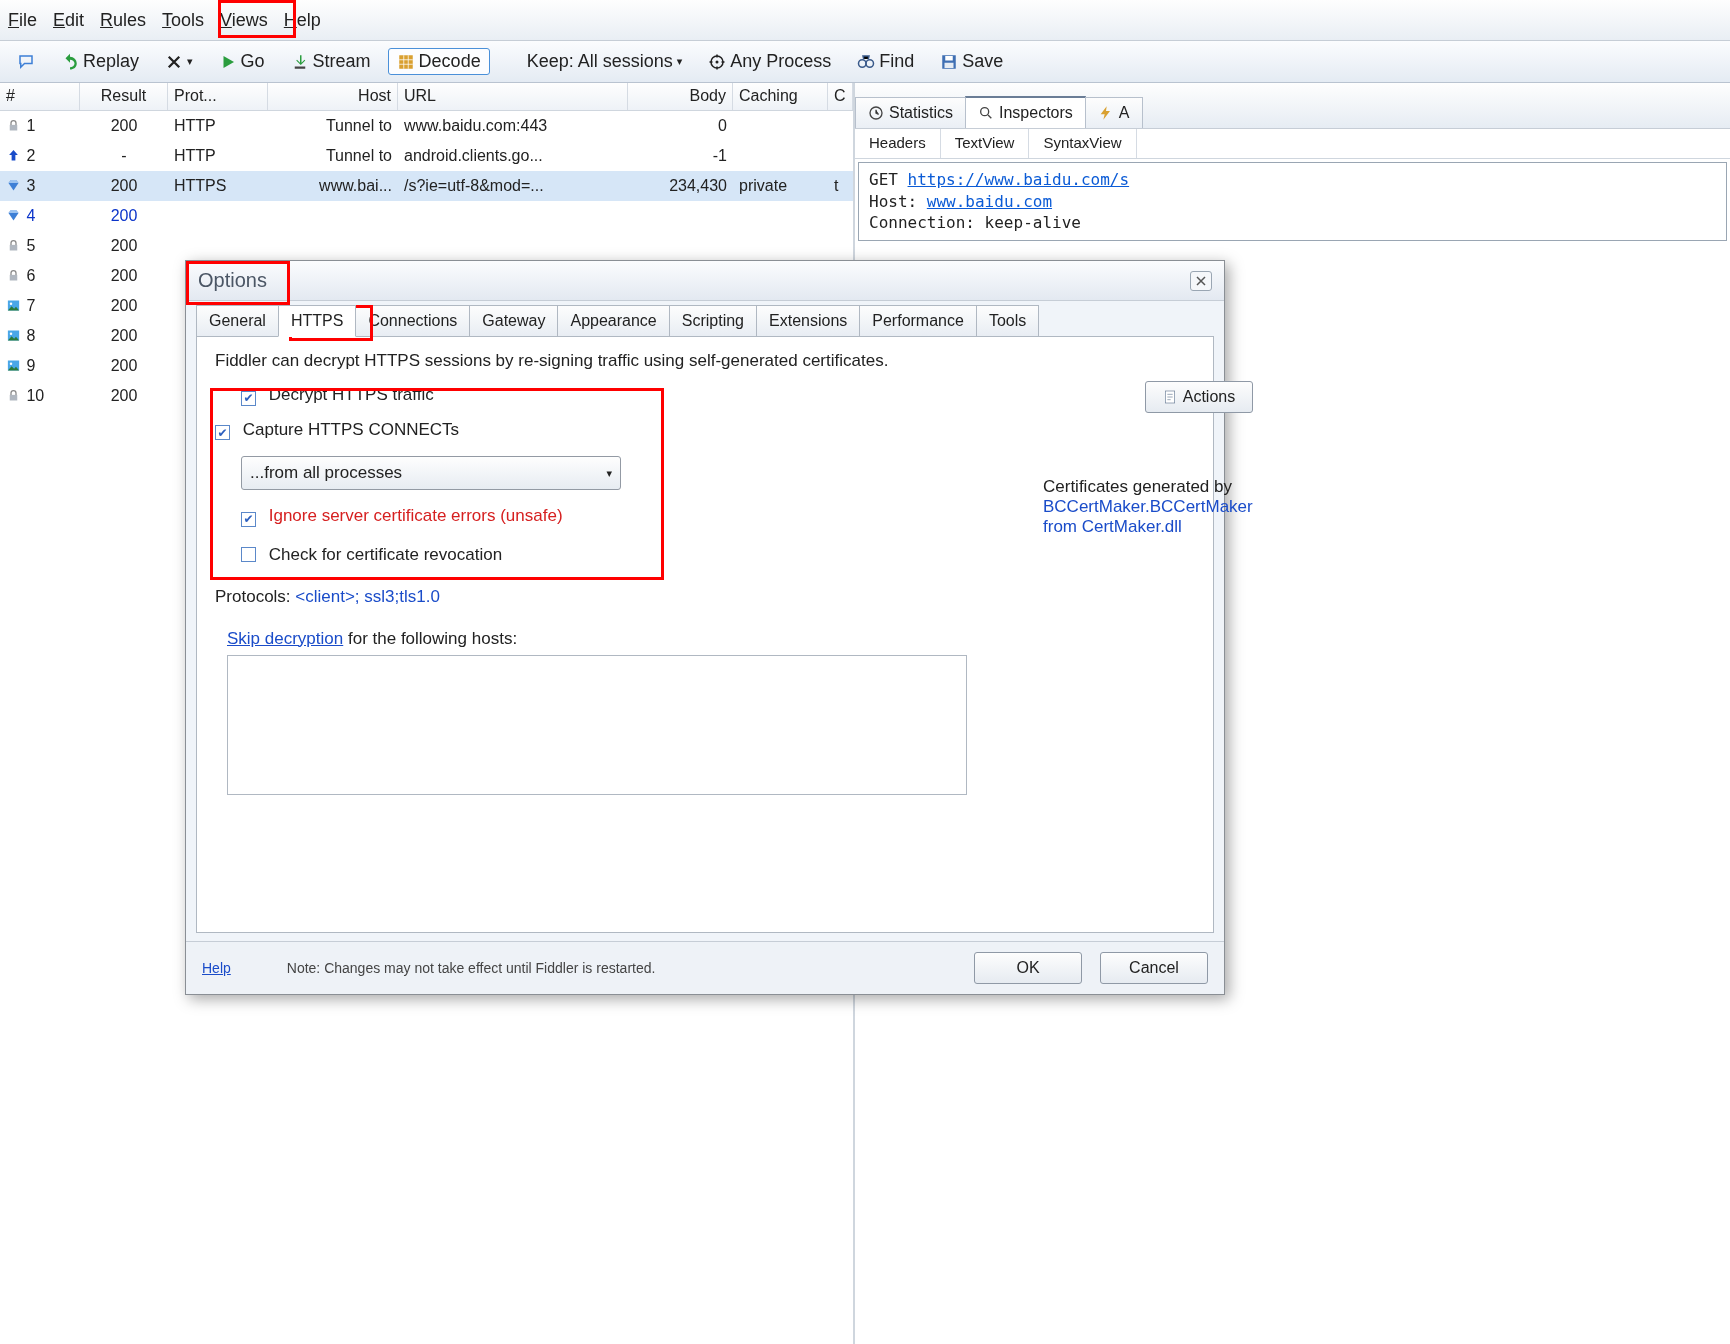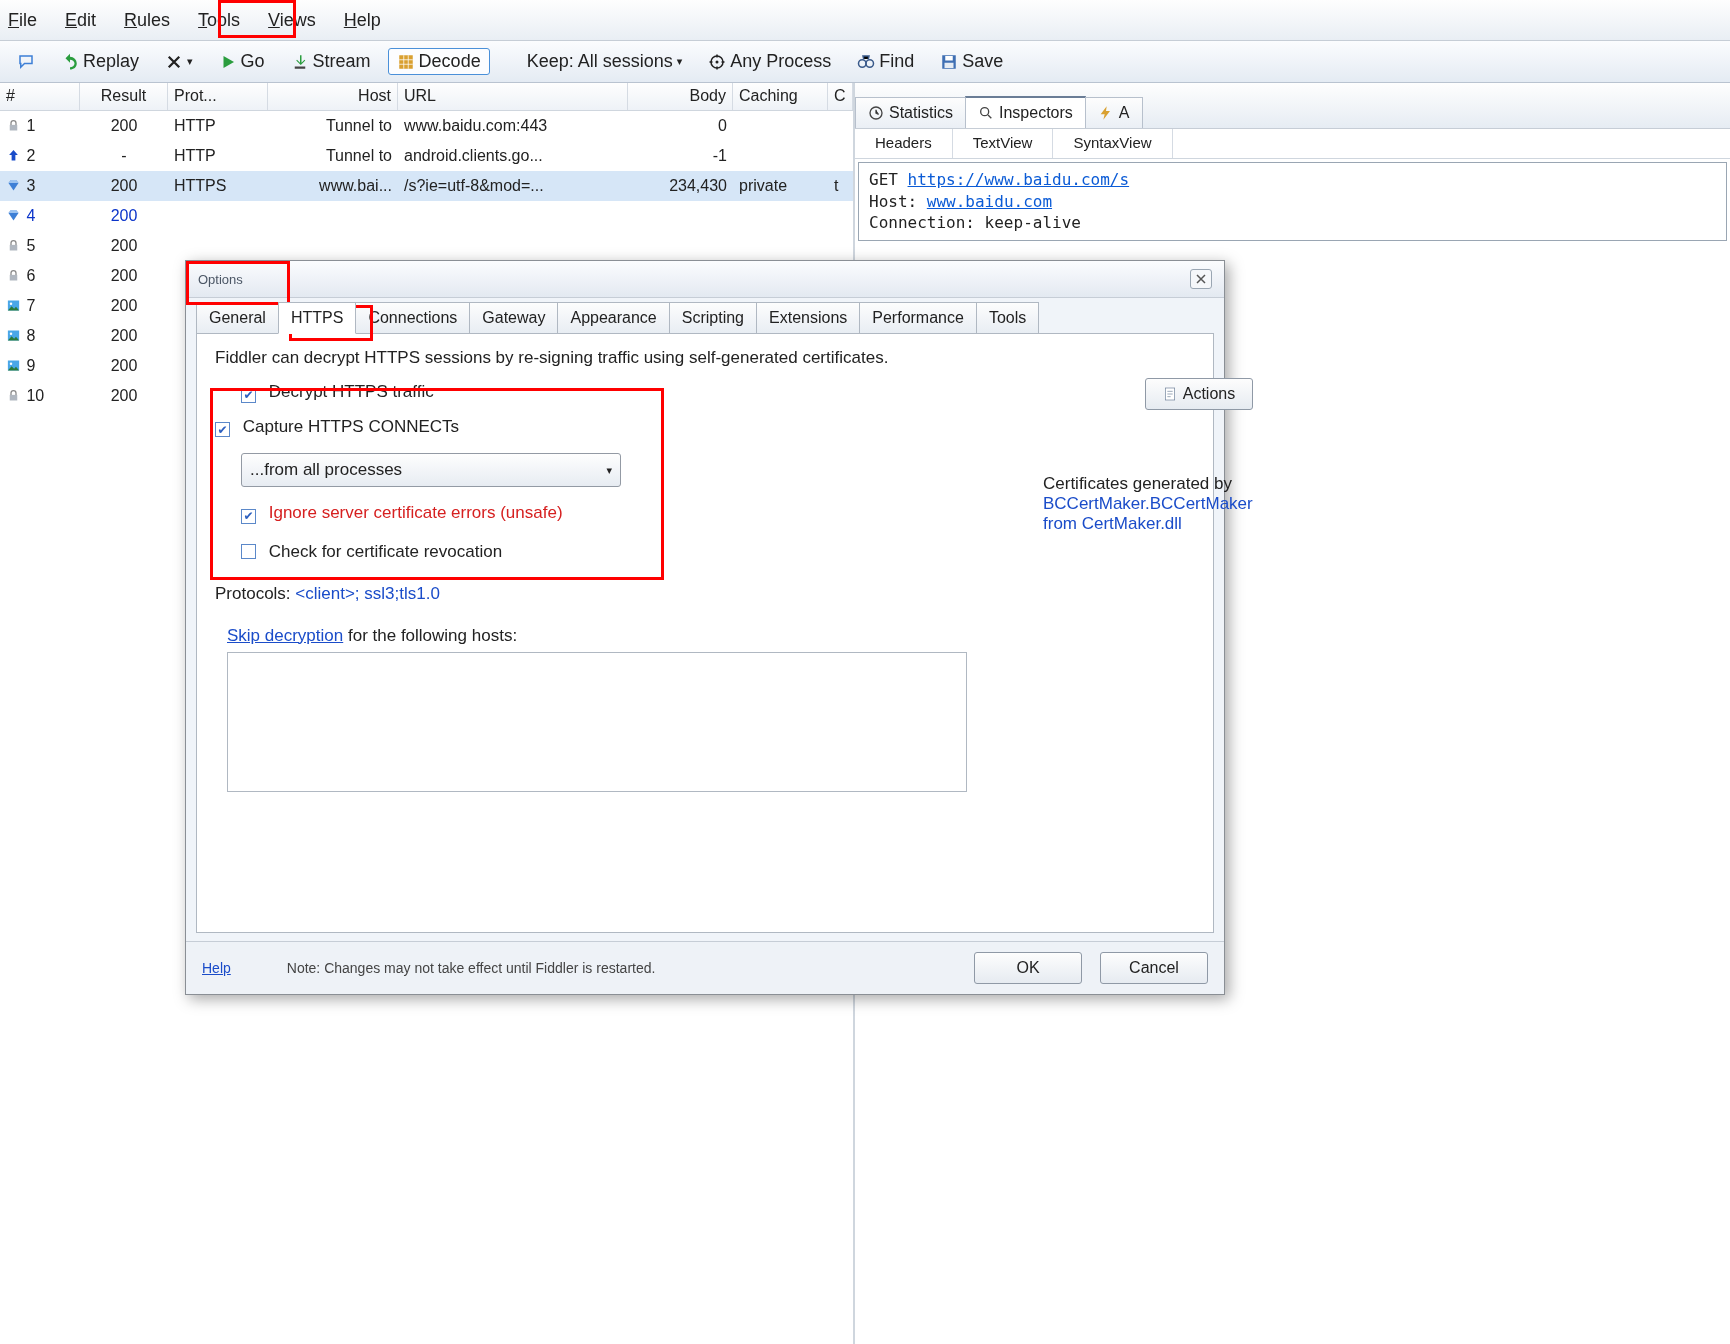--- a/index.html
+++ b/index.html
@@ -1,42 +1,42 @@
 <!DOCTYPE html>
 <html><head>
 <meta charset="utf-8">
 <style>
 * { box-sizing: border-box; margin: 0; padding: 0; }
 body { font-family: "Segoe UI", Tahoma, sans-serif; font-size: 14px; background: #fff; color: #222; width: 1730px; height: 1344px; overflow: hidden; position: relative; }
-.menubar { background: linear-gradient(#fefefe,#e9eef4); border-bottom: 1px solid #c6cdd6; padding: 20px 8px; display: flex; gap: 28px; height: 34px; align-items: center; font-size: 18px; }
+.menubar { background: linear-gradient(#fefefe,#e9eef4); border-bottom: 1px solid #c6cdd6; padding: 20px 8px; display: flex; gap: 16px; height: 34px; align-items: center; font-size: 18px; }
 .menubar span { cursor: default; position: relative; }
 .menubar span u { text-decoration: underline; }
 .toolbar { background: linear-gradient(#fbfcfe,#e4ebf3); border-bottom: 1px solid #b9c3d0; padding: 4px 8px; display: flex; gap: 8px; height: 42px; align-items: center; font-size: 18px; }
 .tbtn { display: inline-flex; align-items: center; gap: 4px; padding: 2px 8px; border: 1px solid transparent; border-radius: 3px; cursor: default; }
 .tbtn.boxed { border: 1px solid #4a90d9; background: #fcfdff; }
 .icon { display: inline-block; width: 18px; height: 18px; }
 .main { display: flex; height: calc(100% - 76px); }
 .sessions { flex: 0 0 850px; border-right: 1px solid #cfd6de; }
 .right { flex: 1; display: flex; flex-direction: column; border-left: 1px solid #cfd6de; }
 .cols { display: flex; border-bottom: 1px solid #cfd6de; background: linear-gradient(#fefefe,#eef2f7); height: 28px; font-size: 16px; }
 .cols div { border-right: 1px solid #d5dbe3; padding: 4px 6px; white-space: nowrap; overflow: hidden; text-overflow: ellipsis; }
 .row { display: flex; height: 30px; font-size: 16px; align-items: center; }
 .row div { padding: 4px 6px; white-space: nowrap; overflow: hidden; text-overflow: ellipsis; }
 .row.sel { background: #d6e6f7; }
 .row.blue { color: #0b34c9; font-weight: 500; }
 .c0{width:80px;} .c1{width:88px;text-align:center;} .c2{width:100px;} .c3{width:130px;text-align:right;padding-right:10px;} .c4{width:230px;} .c5{width:105px;text-align:right;} .c6{width:95px;} .c7{width:25px;}
 .righttabs { display: flex; background: linear-gradient(#fefefe,#e6ecf3); border-bottom: 1px solid #c6cdd6; height: 46px; align-items: flex-end; font-size: 16px; }
 .rtab { padding: 6px 12px; border: 1px solid #b7c0cc; border-bottom: none; margin-right: -1px; background: linear-gradient(#fdfdfd,#eaeff5); cursor: default; display: inline-flex; align-items: center; gap: 5px; }
 .rtab.active { background: #fff; border-top: 2px solid #6a7d96; }
 .subtabs { display: flex; border-bottom: 1px solid #cfd6de; height: 30px; background: #fff; font-size: 15px; }
-.subtabs div { padding: 5px 20px; border-right: 1px solid #d5dbe3; cursor: default; }
+.subtabs div { padding: 5px 14px; border-right: 1px solid #d5dbe3; cursor: default; }
 .raw { font-family: Consolas, monospace; font-size: 16px; padding: 6px 10px; border: 1px solid #9aa6b3; margin: 3px; background: #fff; line-height: 1.35; white-space: pre; }
 .raw a { color: #0b5bd6; text-decoration: underline; }
 .dialog { position: absolute; left: 185px; top: 260px; width: 1040px; height: 735px; background: #f0f4f9; border: 1px solid #8a8f95; box-shadow: 4px 4px 14px rgba(0,0,0,.35); display: flex; flex-direction: column; }
-.dlg-title { background: linear-gradient(#fbfcfe,#e3e9f1); padding: 8px 12px; font-size: 13px; color: #4b5665; display: flex; justify-content: space-between; align-items: center; border-bottom: 1px solid #c6cdd6; }
+.dlg-title { background: linear-gradient(#fbfcfe,#e3e9f1); padding: 8px 12px; font-size: 20px; color: #4b5665; display: flex; justify-content: space-between; align-items: center; border-bottom: 1px solid #c6cdd6; }
 .dlg-close { width: 22px; height: 20px; border: 1px solid #9aa6b3; border-radius: 3px; display: flex; align-items: center; justify-content: center; font-size: 12px; cursor: default; background: #f5f7fa; }
 .dlg-tabs { display: flex; padding: 0 10px; margin-top: 4px; font-size: 16px; }
 .dlg-tab { padding: 6px 12px; border: 1px solid #b0b8c2; background: linear-gradient(#fdfdfd,#e8edf3); margin-right: -1px; cursor: default; }
 .dlg-tab.active { background: #fff; border-bottom-color: #fff; position: relative; z-index: 2; }
 .dlg-body { flex: 1; background: #fff; border: 1px solid #b0b8c2; margin: 0 10px 8px 10px; margin-top: -1px; padding: 14px 18px; position: relative; font-size: 17px; }
 .dlg-footer { display: flex; align-items: center; gap: 18px; padding: 10px 16px; background: #eef2f7; border-top: 1px solid #c6cdd6; }
 .btn { min-width: 108px; padding: 6px 16px; border: 1px solid #8f99a6; background: linear-gradient(#fdfdfd,#e6ebf1); border-radius: 3px; text-align: center; cursor: default; font-size: 16px; }
 .chk { width: 15px; height: 15px; border: 1px solid #5b88c9; display: inline-flex; align-items: center; justify-content: center; margin-right: 8px; vertical-align: -2px; background: #fff; }
 .chk.on::after { content:"✔"; color:#2c5fbf; font-size:12px; line-height:1; }
 .dropdown { width: 380px; border: 1px solid #939aa4; background: linear-gradient(#fefefe,#e7ecf2); padding: 6px 8px; border-radius: 3px; display: flex; justify-content: space-between; align-items: center; }

